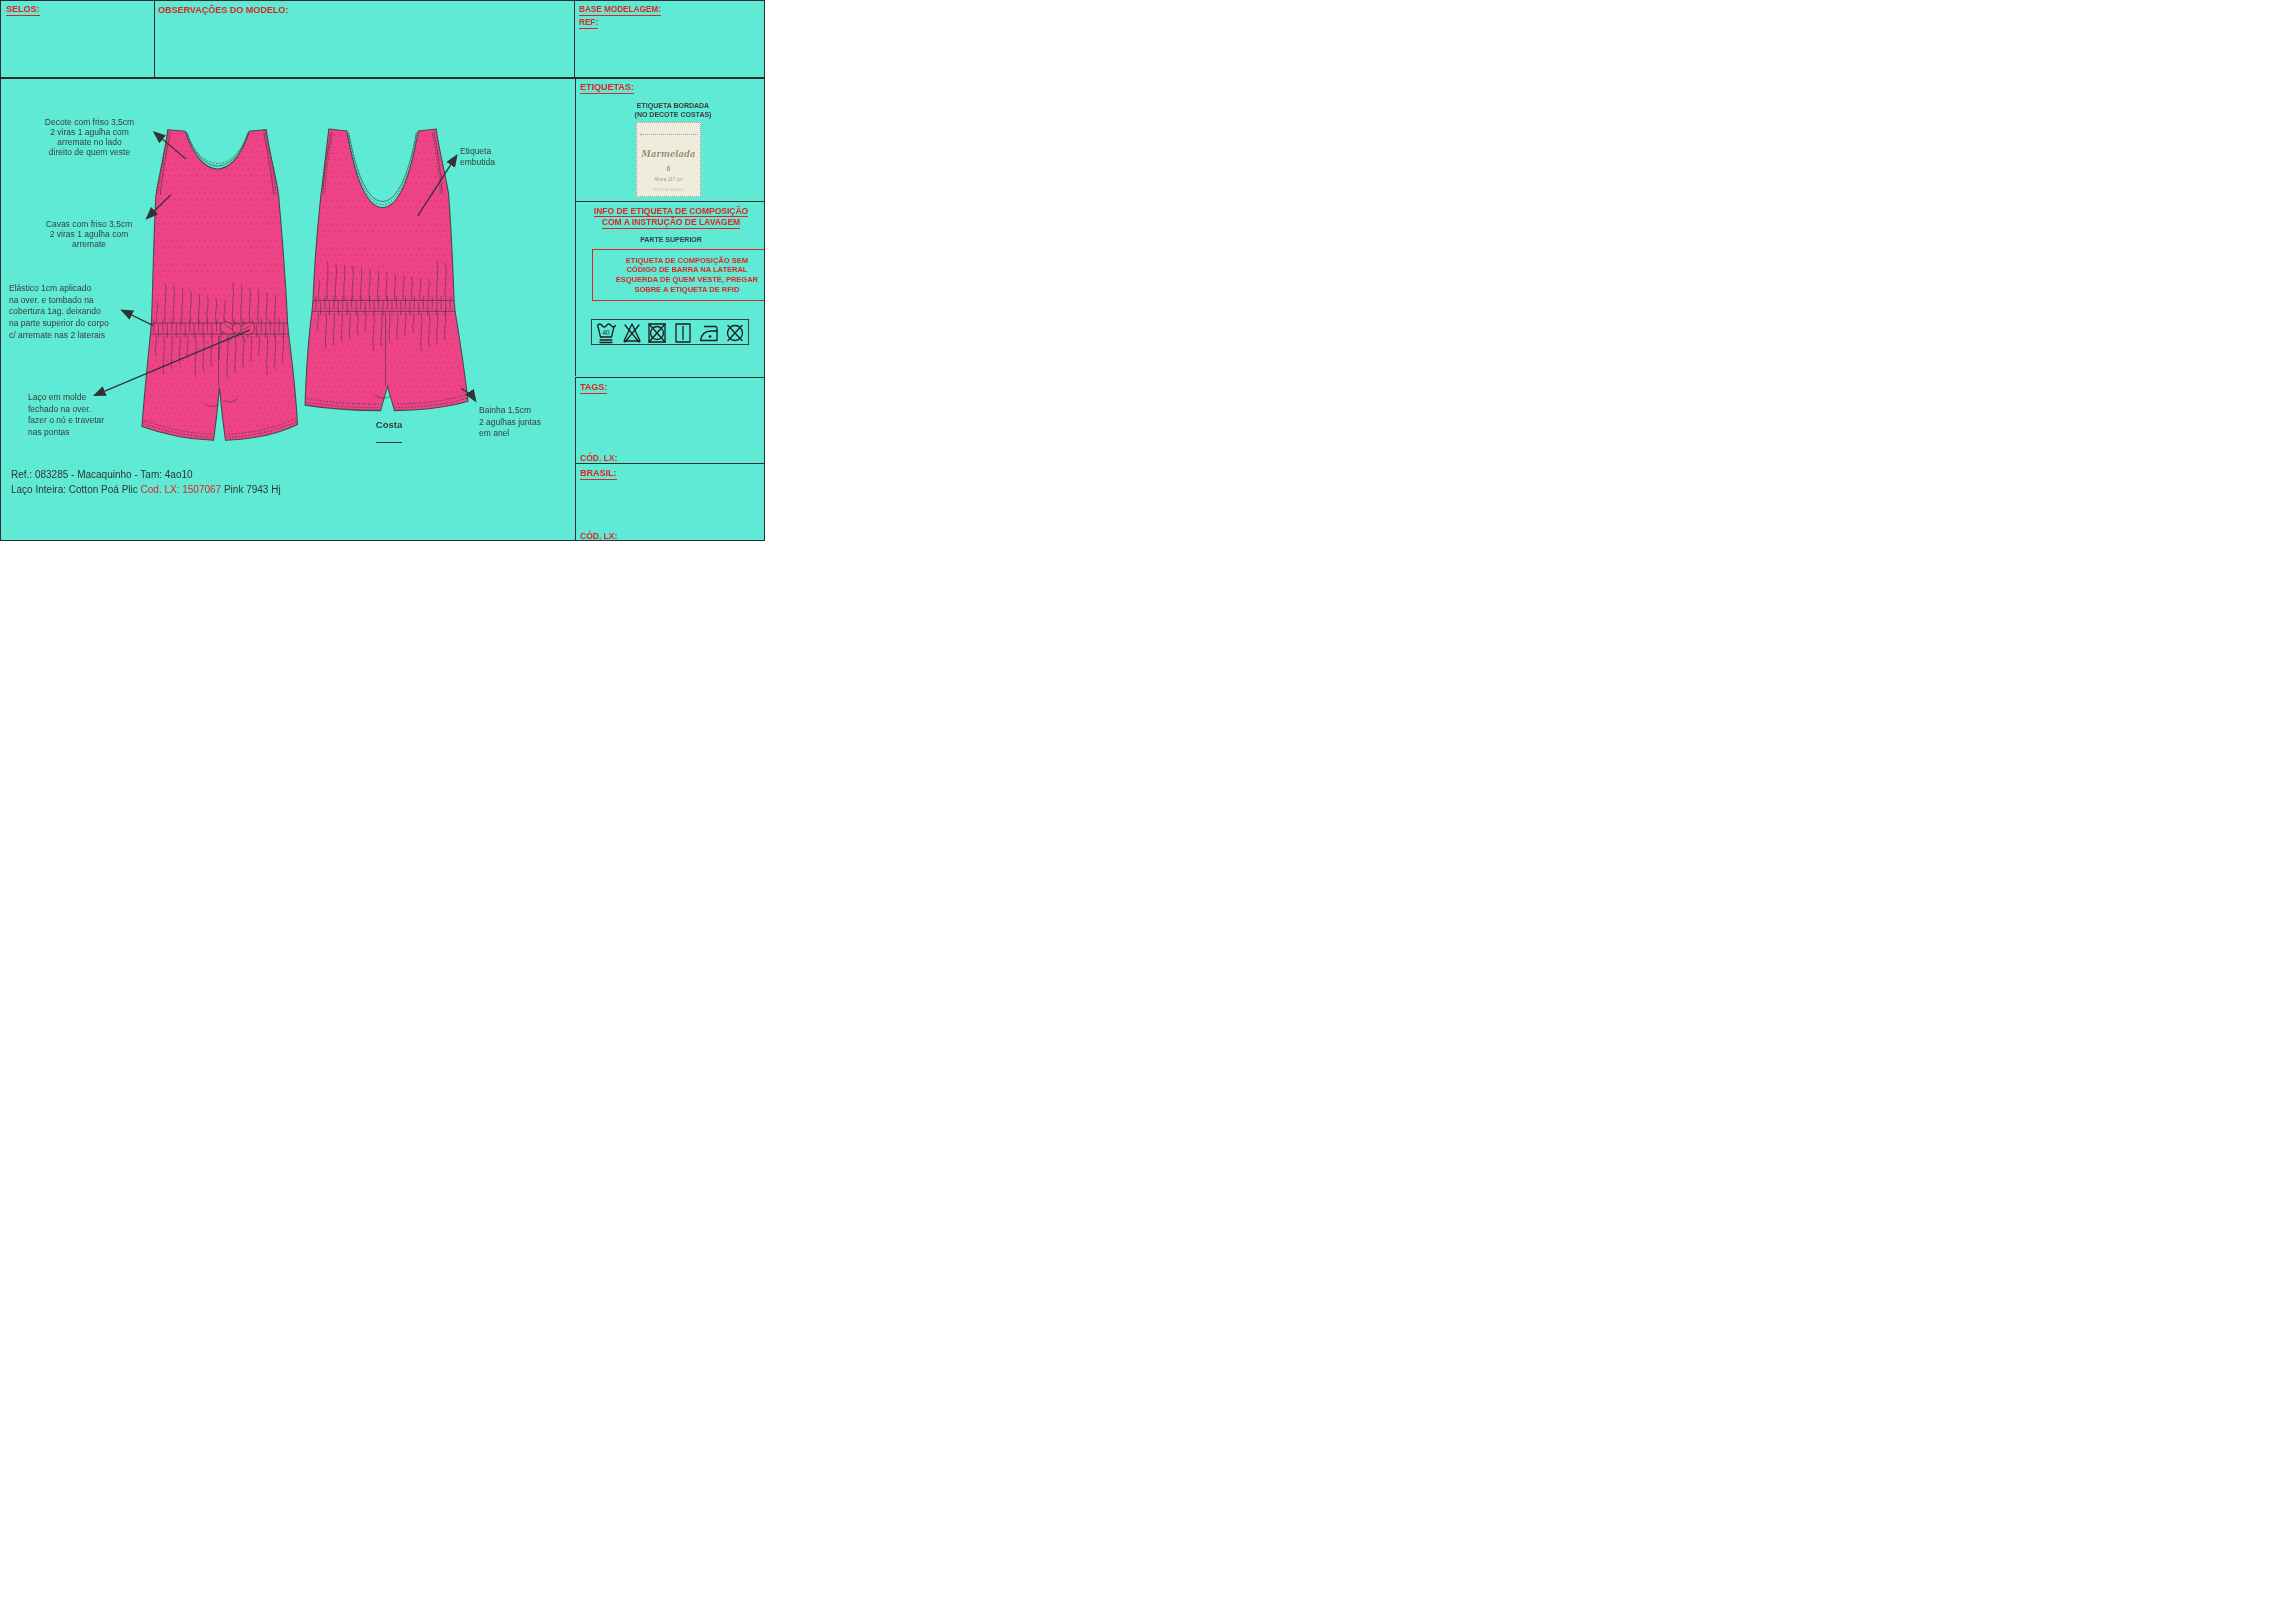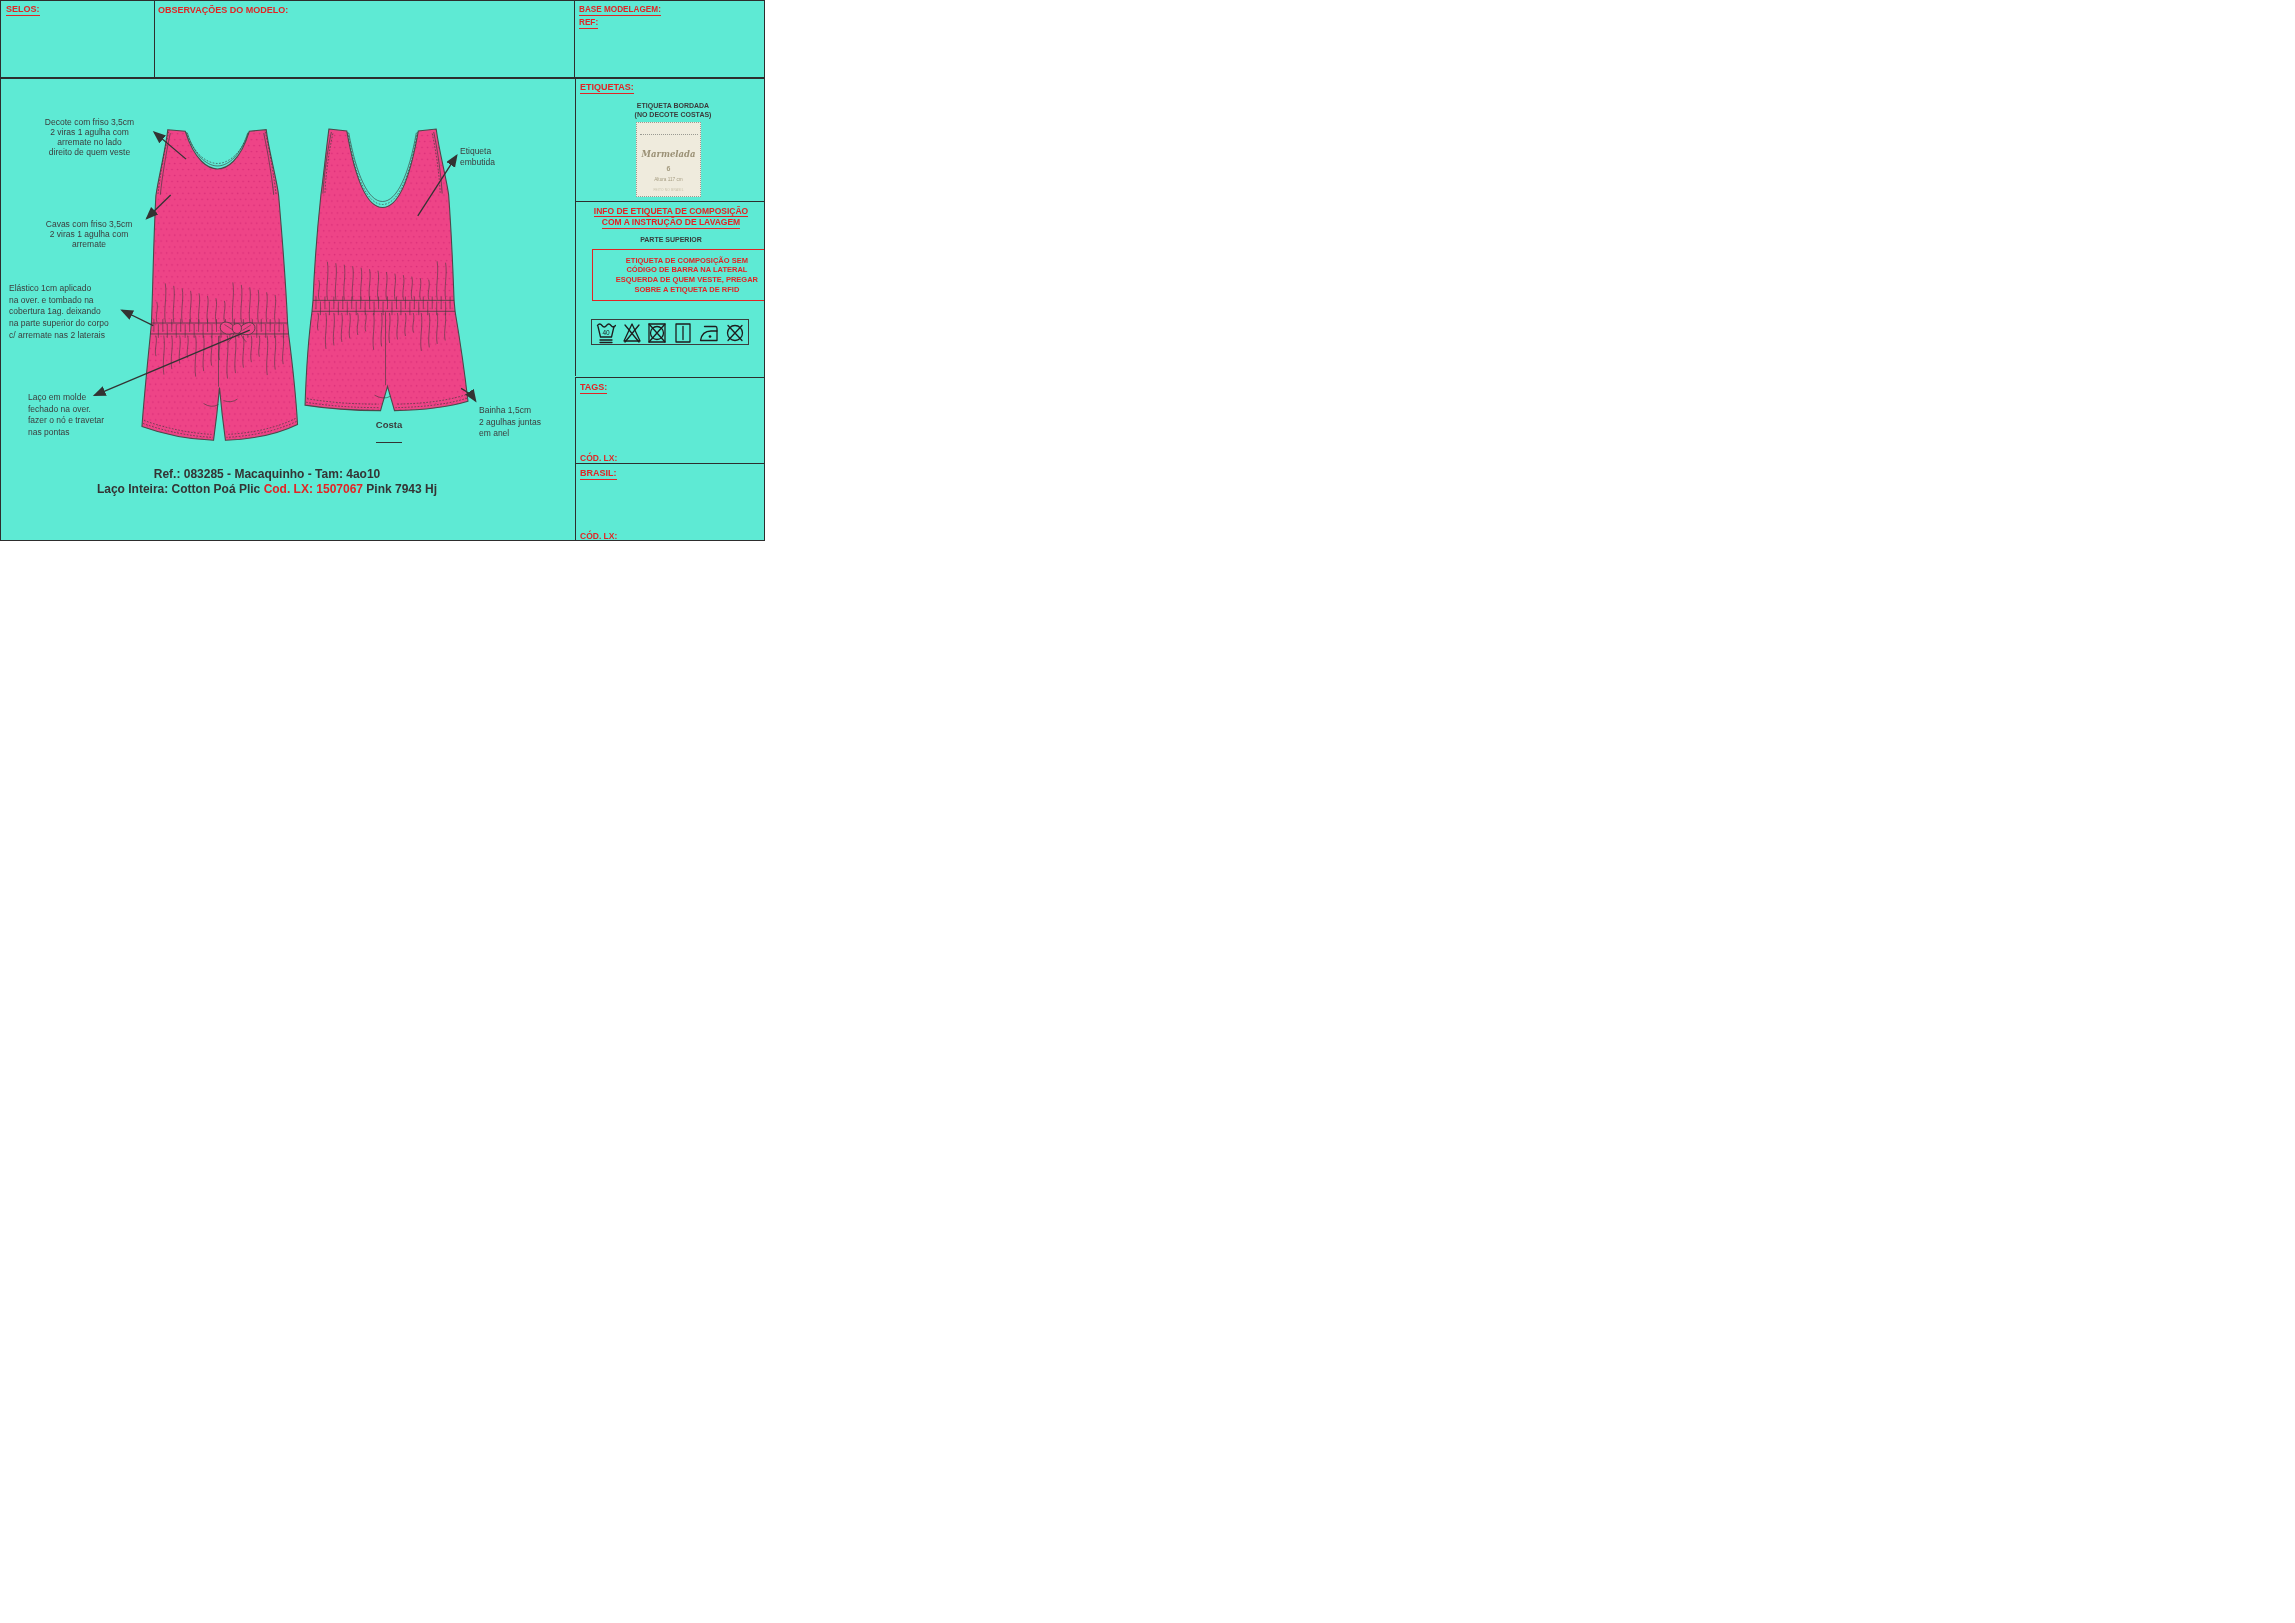--- a/index.html
+++ b/index.html
@@ -40,21 +40,21 @@
   .cs{fill:none;stroke:#1d1d1d;stroke-width:2.6;stroke-linecap:round;stroke-linejoin:round;}
   .cs-num{font-family:"Liberation Sans",sans-serif;font-size:13px;fill:#1d1d1d;text-anchor:middle;}
   
   .codlx{position:absolute;left:4px;font-weight:bold;font-size:8.5px;color:#e22424;}
   
   .garment{position:absolute;}
   .anno{position:absolute;color:#3c3c3c;font-size:8.5px;line-height:10px;}
   .anno.center{text-align:center;}
   .anno-wide{line-height:11.7px;}
   .costa{position:absolute;left:358px;top:418px;width:60px;text-align:center;font-size:9.5px;font-weight:bold;color:#3b3b3b;}
-  .footer{position:absolute;left:10px;top:466px;width:512px;text-align:center;color:#343434;font-weight:bold;font-size:12px;line-height:15.4px;}
+  .footer{position:absolute;left:10px;top:466px;width:512px;color:#343434;font-weight:normal;font-size:10px;line-height:15.4px;}
   .footer span{white-space:pre;}
   .arrows{position:absolute;left:0;top:0;width:765px;height:541px;pointer-events:none;}
 </style>
 </head>
 <body>
 
 <div class="sheet">
 
   <svg width="0" height="0" style="position:absolute" aria-hidden="true">
     <defs>

